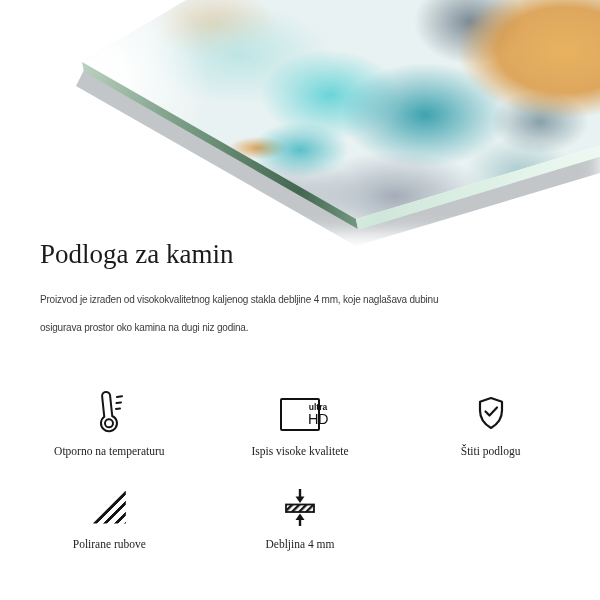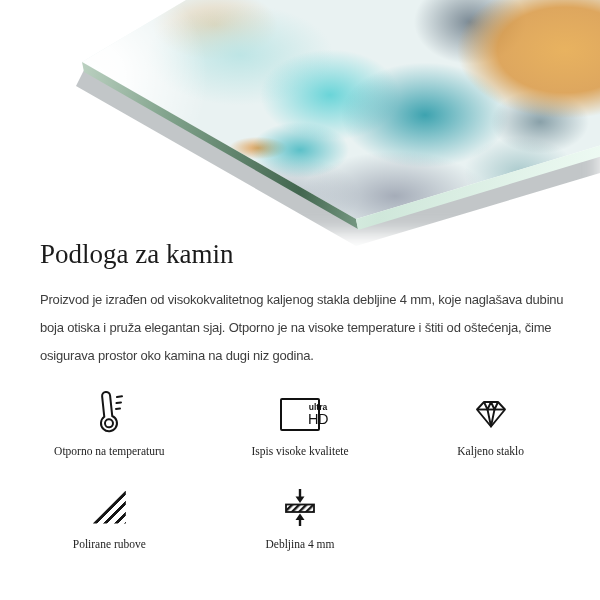--- a/index.html
+++ b/index.html
@@ -60,21 +60,21 @@
   .sparkle .core { position:absolute; left:13px; top:13px; width:38px; height:38px;
     background:radial-gradient(circle, #ffffff 0 16%, rgba(255,255,255,.8) 34%, rgba(255,255,255,0) 70%); }
 
   
   .content { position:absolute; left:0; top:233px; width:600px; padding:0 40px; }
   .page-title {
     font-family:"Liberation Serif","DejaVu Serif",serif;
     font-weight:400; font-size:27px; line-height:37px; color:#1b1b1b;
     margin-top:3px; margin-bottom:13px;
   }
-  .description { color:#3d3d3d; font-size:13px; letter-spacing:-0.2px; line-height:28px; }
+  .description { color:#3d3d3d; font-size:10px; letter-spacing:-0.2px; line-height:28px; }
   .description .line { display:block; white-space:nowrap; }
 
   
   .features {
     position:absolute; left:0; top:388px; width:600px; padding:0 14px;
     display:grid; grid-template-columns:repeat(3,1fr); row-gap:24px; justify-items:center;
   }
   .feature { display:flex; flex-direction:column; align-items:center; width:180px; }
   .icon-box { height:52px; display:flex; align-items:center; justify-content:center; }
   .feature-label { margin-top:5px; font-size:11.5px; color:#222222; text-align:center; white-space:nowrap;font-family:Liberation Serif, serif; }
@@ -113,21 +113,20 @@
         <span class="core"></span>
     </div>
   </div>
 
   <div class="content">
     <h1 class="page-title">
       <span>Podloga za kamin</span><br>
     </h1>
     <p class="description">
       <span class="line">Proizvod je izrađen od visokokvalitetnog kaljenog stakla debljine 4 mm, koje naglašava dubinu</span>
-      <span class="line">boja otiska i pruža elegantan sjaj. Otporno je na visoke temperature i štiti od oštećenja, čime</span>
       <span class="line">osigurava prostor oko kamina na dugi niz godina.</span>
     </p>
   </div>
 
   <div class="features">
 
     <div class="feature">
       <div class="icon-box">
         <svg class="ic" width="32" height="48" viewBox="0 0 32 48" fill="none" stroke="#151515" stroke-width="2" stroke-linecap="round">
           <g transform="rotate(-6 14 24)">
@@ -143,32 +142,30 @@
     <div class="feature">
       <div class="icon-box">
         <div class="uhd-box">
           <span class="uhd-top">ultra</span>
           <span class="uhd-bottom">HD</span>
         </div>
       </div>
       <div class="feature-label">Ispis visoke kvalitete</div>
     </div>
 
-
     <div class="feature">
       <div class="icon-box">
-        <svg class="ic" width="36" height="32" viewBox="0 0 36 32" fill="none" stroke="#151515" stroke-width="1.9" stroke-linejoin="round">
-          <path d="M4 11.5 L11 4 H25 L32 11.5 L18 28.5 Z"></path>
-          <path d="M4 11.5 H32"></path>
-          <path d="M11 4 L14.5 11.5 L18 4 L21.5 11.5 L25 4"></path>
-          <path d="M14.5 11.5 L18 28.5 L21.5 11.5"></path>
+        <svg class="ic" width="36" height="38" viewBox="0 0 36 38" fill="none" stroke="#151515" stroke-width="2.2" stroke-linecap="round" stroke-linejoin="round">
+          <path d="M18 3 L29 6.8 V15.5 C29 24 24 29.5 18 33 C12 29.5 7 24 7 15.5 V6.8 Z"></path>
+          <path d="M12.5 16.5 L16.5 20.5 L24 12.5"></path>
         </svg>
       </div>
-      <div class="feature-label">Kaljeno staklo</div>
+      <div class="feature-label">Štiti podlogu</div>
     </div>
+
 
     <div class="feature">
       <div class="icon-box">
         <div class="tri-stripes"></div>
       </div>
       <div class="feature-label">Polirane rubove</div>
     </div>
 
     <div class="feature">
       <div class="icon-box">

